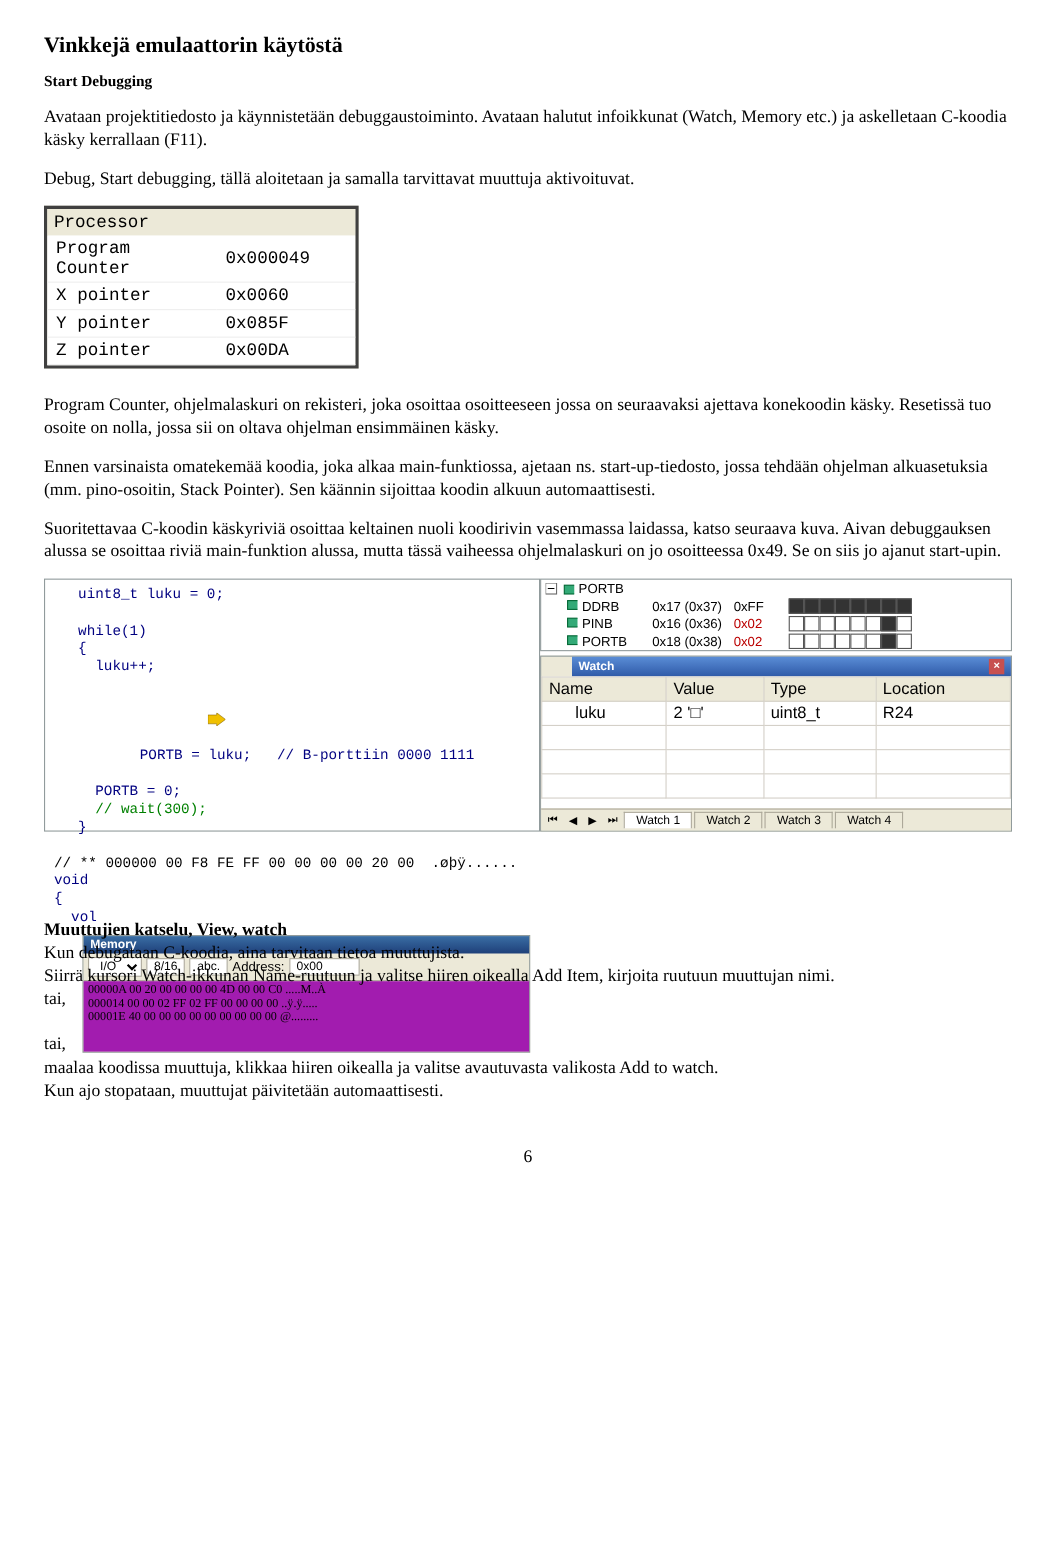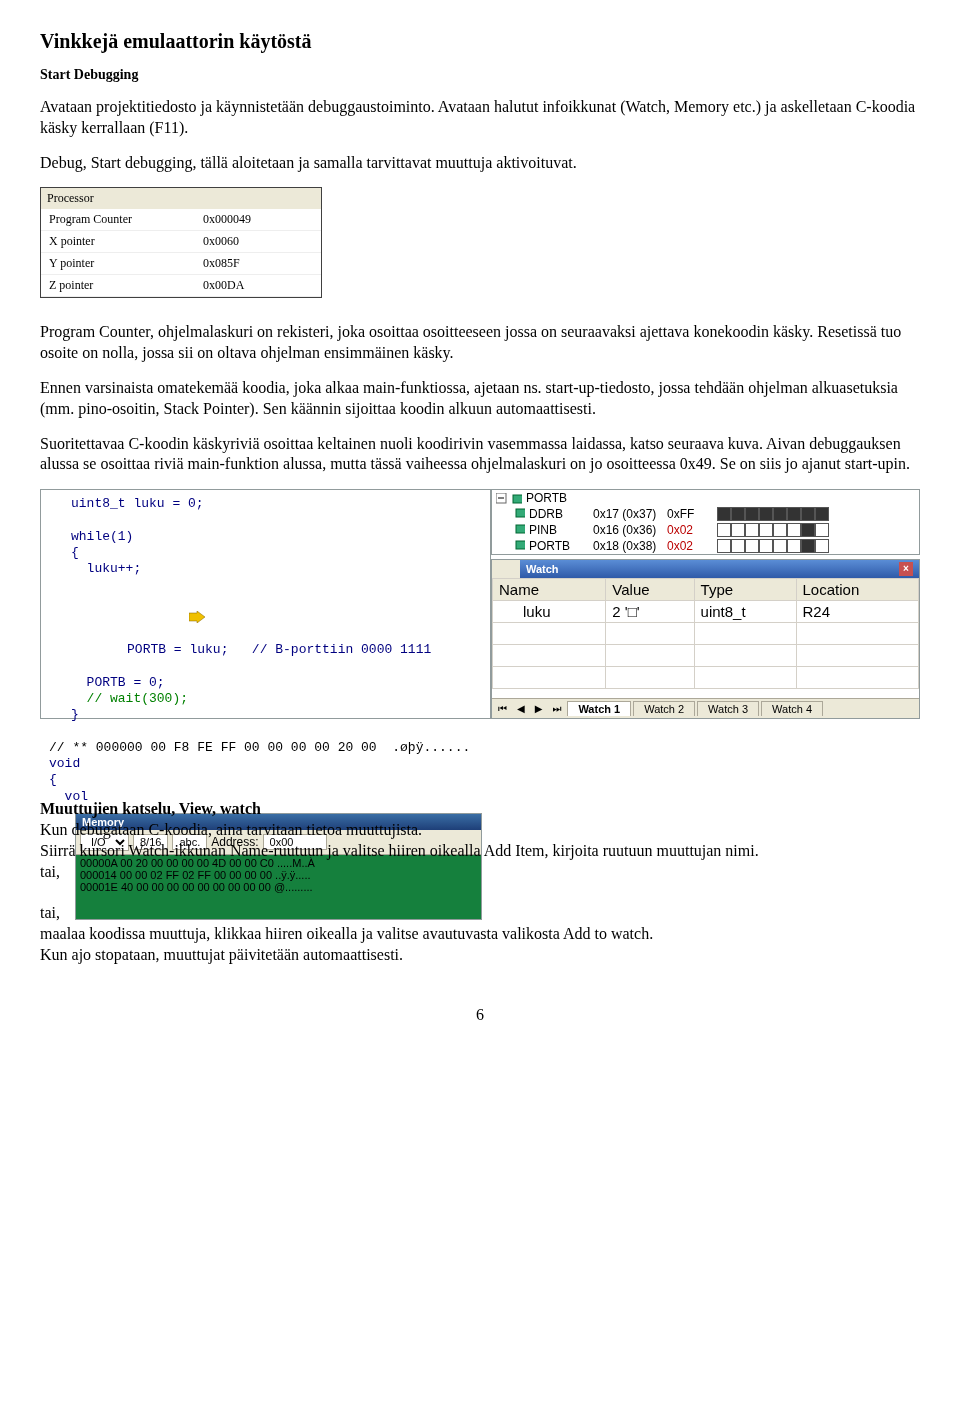--- a/index.html
+++ b/index.html
@@ -9,24 +9,24 @@
     background: #fff;
     margin: 0;
     padding: 30px 40px;
     width: 960px;
     box-sizing: border-box;
   }
   h2 { font-size: 20px; margin: 0 0 14px 0; font-weight: bold; }
   h3 { font-size: 14px; margin: 0 0 14px 0; font-weight: bold; }
   p { margin: 0 0 14px 0; line-height: 1.3; }
   .win-box {
-    border: 1px solid #404040;
+    border: 3px solid #404040;
     background: #ece9d8;
-    font-family: Liberation Serif, serif;
-    font-size: 12px;
+    font-family: Liberation Mono, monospace;
+    font-size: 16px;
     color: #000;
   }
   .proc-panel { width: 280px; margin: 6px 0 24px 0; }
   .proc-header { padding: 3px 6px; background: #ece9d8; color:#000; }
   .proc-table { width:100%; border-collapse: collapse; background:#fff; }
   .proc-table td { padding: 3px 8px; border-bottom:1px solid #eee; }
   .proc-table td:first-child { width:55%; }
   .ide-wrap {
     display:flex; gap:0; width:880px; height:230px;
     font-family: Tahoma, sans-serif; font-size:12px; color:#000;
@@ -40,21 +40,21 @@
   .code-comment{ color:#008000; }
   .code-main { color:#000080; }
   .code-black { color:#000; }
   .mem-pane { border:1px solid #919b9c; margin: 2px 8px 0 34px; background:#ece9d8; }
   .mem-title {
     background: linear-gradient(#3a6ea5,#1e3f78); color:#fff;
     padding:2px 6px; font-weight:bold; font-size:11px;
   }
   .mem-toolbar { display:flex; align-items:center; gap:4px; padding:3px 4px; background:#ece9d8; border-bottom:1px solid #aca899;}
   .mem-btn { border:1px solid #aca899; background:#fff; padding:1px 6px; font-size:11px;}
-  .mem-body { background:#15803d; font-family:Liberation Sans, sans-serif; font-size:11px; padding:2px 4px; height:60px; overflow:hidden; }
+  .mem-body { background:#a21caf; font-family:Liberation Serif, serif; font-size:11px; padding:2px 4px; height:60px; overflow:hidden; }
   .right-col { width:430px; display:flex; flex-direction:column; }
   .io-pane { border:1px solid #919b9c; background:#fff; }
   .tree-row { display:flex; align-items:center; padding:1px 4px; gap:4px; }
   .tree-row svg { width:11px; height:11px; }
   .bitboxes { display:flex; gap:0; margin-left:6px; }
   .bitbox { width:12px; height:12px; border:1px solid #555; background:#fff; }
   .bitbox.on { background:#333; }
   .addr { width:70px; }
   .val { width:40px; }
   .val.red { color:#b00; }
@@ -64,21 +64,21 @@
     padding:2px 6px; font-weight:bold; font-size:11px;
     display:flex; justify-content:space-between; align-items:center;margin-left:28px;
   }
   .watch-close { background:#c75050; color:#fff; width:14px; height:14px; text-align:center; line-height:13px; font-size:10px; }
   .watch-table { background:#fff; flex:1; }
   .watch-table table { width:100%; border-collapse:collapse; font-size:15px;}
   .watch-table th, .watch-table td { text-align:left; padding:2px 6px; border:1px solid #d4d0c8; }
   .watch-table th { background:#ece9d8; font-weight:normal; }
   .watch-tabs { display:flex; align-items:center; background:#ece9d8; border-top:1px solid #aca899; padding:2px; gap:2px;}
   .wtab { border:1px solid #aca899; border-bottom:none; padding:1px 10px; font-size:11px; background:#ece9d8; }
-  .wtab.active { background:#fff; font-weight:bold; }
+  .wtab.active { background:#fff; font-weight:normal; }
   .wnav { padding:0 4px; font-size:10px; }
   .pagenum { text-align:center; margin-top:40px; }
   .sect-title { font-weight:bold; }
 </style>
 </head>
 <body>
 
 <h2>Vinkkejä emulaattorin käytöstä</h2>
 
 <h3>Start Debugging</h3>

